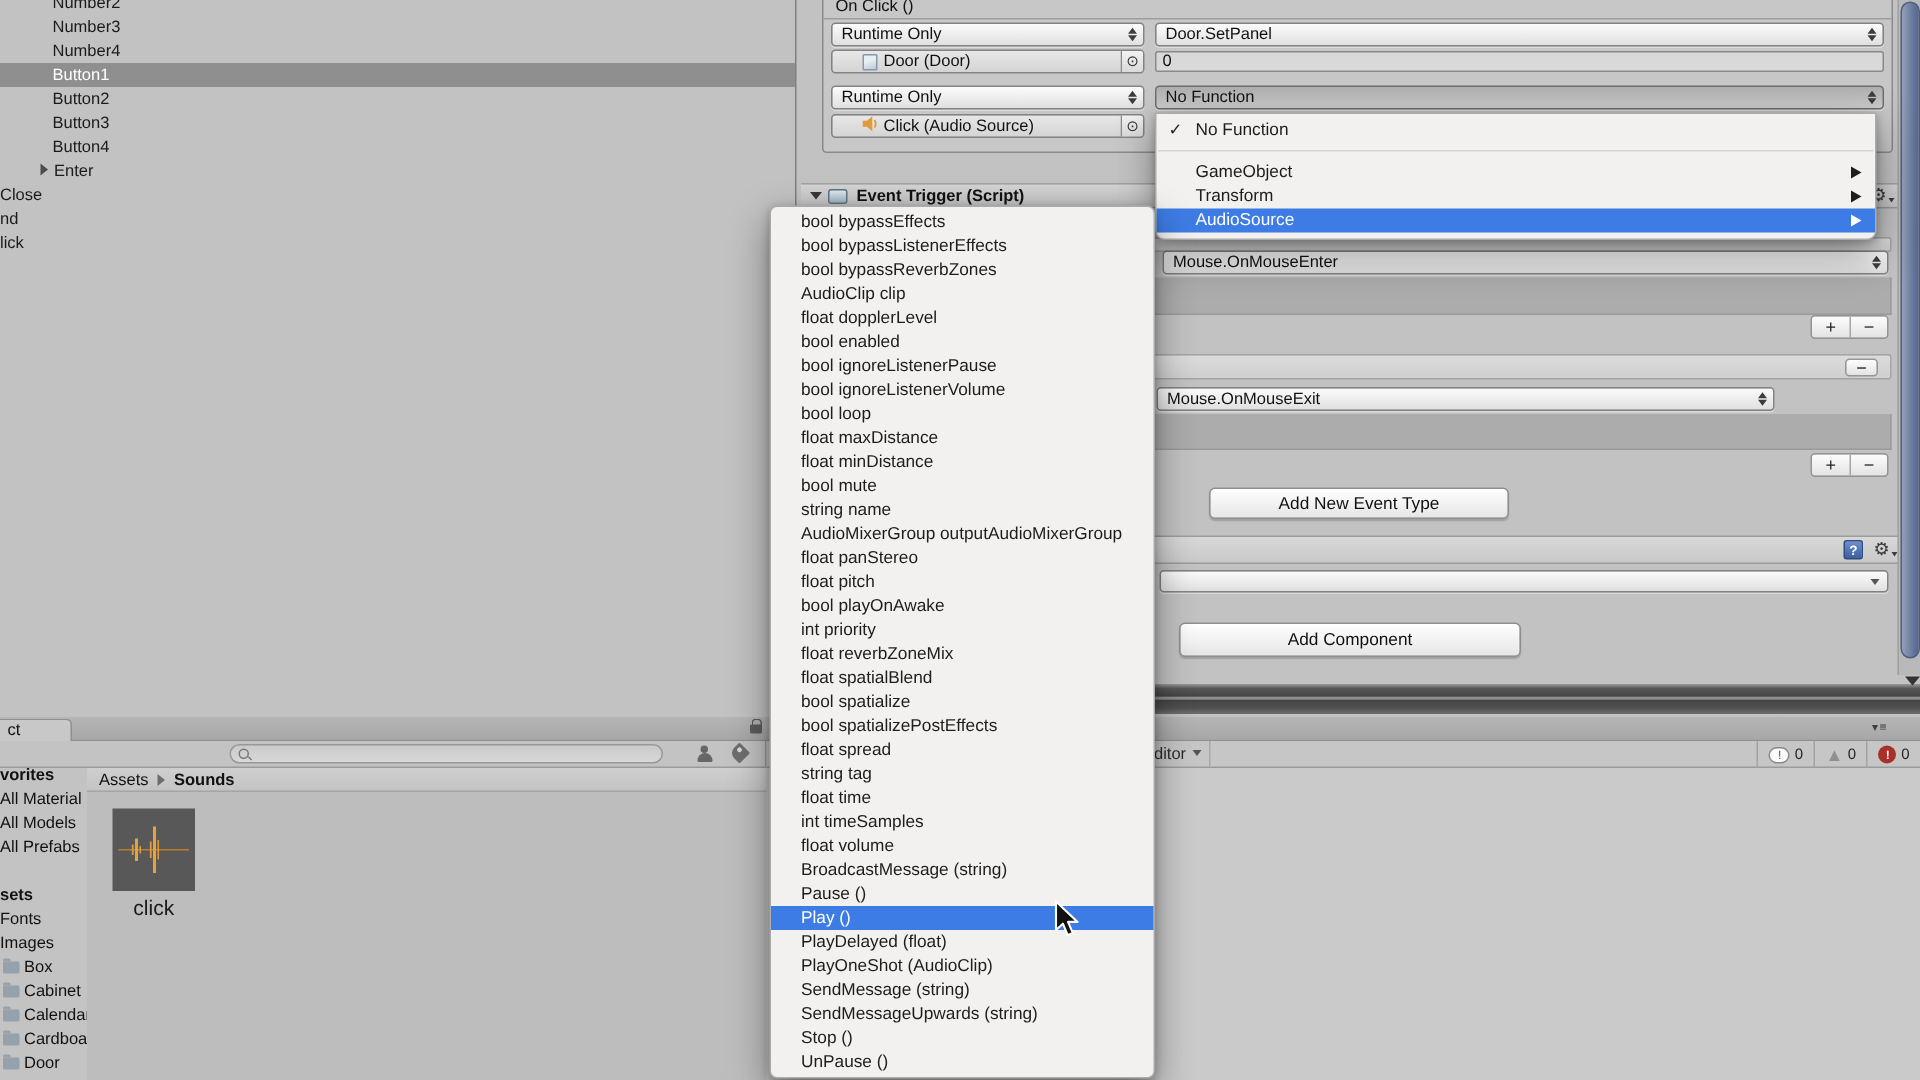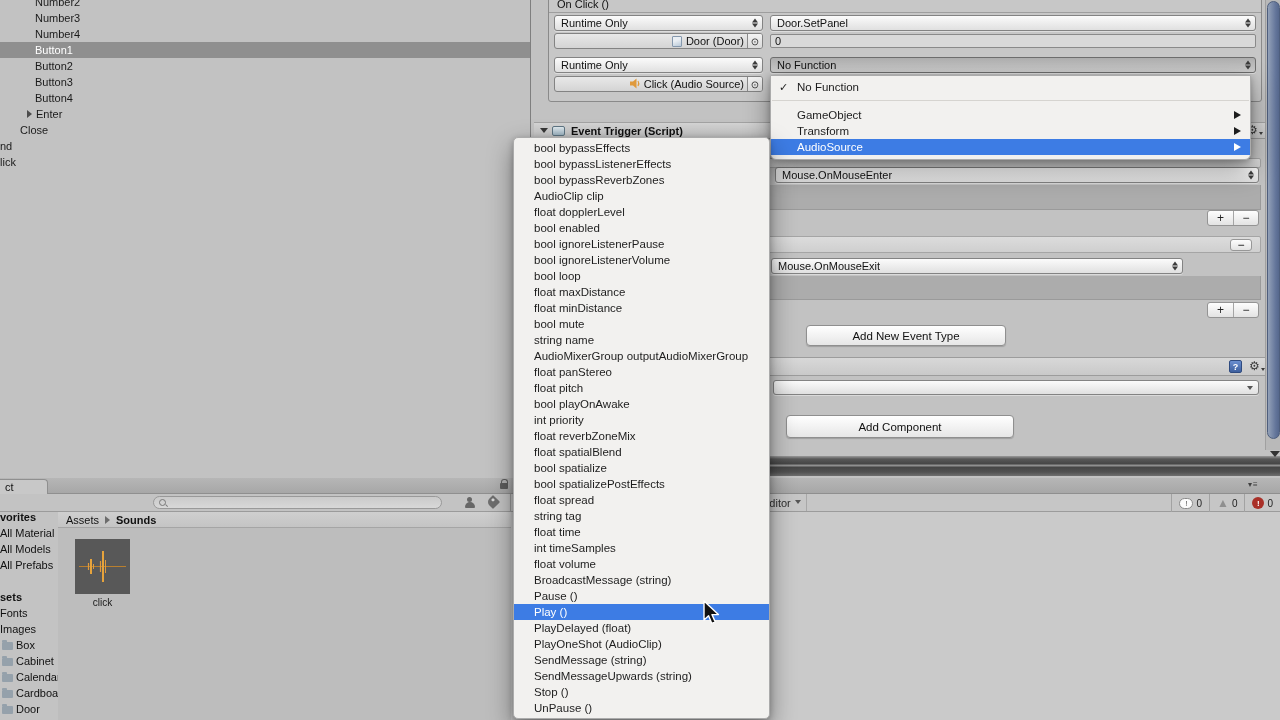--- a/index.html
+++ b/index.html
@@ -30,21 +30,21 @@
   .popup.dark { background:linear-gradient(180deg,#aeaeae,#cccccc); border-color:#6e6e6e; }
   .updown { position:absolute; right:4px; top:50%; transform:translateY(-50%); width:7px; height:9px; }
   .updown:before { content:""; position:absolute; left:1px; top:0; width:0; height:0;
     border-left:3px solid transparent; border-right:3px solid transparent; border-bottom:4px solid #3c3c3c; }
   .updown:after { content:""; position:absolute; left:1px; bottom:0; width:0; height:0;
     border-left:3px solid transparent; border-right:3px solid transparent; border-top:4px solid #3c3c3c; }
   .tiny-down { position:absolute; right:5px; top:50%; margin-top:-2px; width:0; height:0;
     border-left:3px solid transparent; border-right:3px solid transparent; border-top:4px solid #555; }
 
   .objfield { position:absolute; height:16px; border:1px solid #838383; border-radius:3px;
-    background:linear-gradient(180deg,#e8e8e8,#d4d4d4); display:flex; align-items:center; padding:0 18px 0 3px; font-size:11px;justify-content:flex-end; }
+    background:linear-gradient(180deg,#e8e8e8,#d4d4d4); display:flex; align-items:center; padding:0 18px 0 20px; font-size:11px; }
   .obj-pick { position:absolute; right:0; top:0; width:15px; height:14px; border-left:1px solid #8a8a8a;
     background:linear-gradient(180deg,#f2f2f2,#dadada); border-radius:0 2px 2px 0;
     display:flex; align-items:center; justify-content:center; font-size:10px; color:#333; }
   .icon-script { display:inline-block; width:10px; height:11px; margin-right:4px;
     background:linear-gradient(160deg,#e9eef3 40%,#b9c9d8); border:1px solid #8598ad; border-radius:1px; }
   .icon-audio { display:inline-block; margin-right:3px; }
 
   .numfield { position:absolute; height:14px; background:#d9d9d9; border:1px solid #8a8a8a; border-radius:2px;
     display:flex; align-items:center; padding:0 4px; font-size:11px; }
 
@@ -152,38 +152,38 @@
   .icon-folder { display:inline-block; width:11px; height:8px; background:#95a1ab; border-radius:1px;
     position:relative; margin:0 3px 0 2px; vertical-align:-1px; }
   .icon-folder:before { content:""; position:absolute; left:0; top:-2px; width:5px; height:2px; background:#95a1ab; border-radius:1px 1px 0 0; }
 
   .pcontent { position:absolute; left:58px; top:34px; width:453px; height:208px; background:#bdbdbd; }
   .breadcrumb { height:16px; background:linear-gradient(180deg,#cfcfcf,#c4c4c4); border-bottom:1px solid #a5a5a5;
     display:flex; align-items:center; padding-left:8px; gap:6px; }
   .bc-arrow { width:0; height:0; border-left:5px solid #6c6c6c; border-top:4px solid transparent; border-bottom:4px solid transparent; }
   .asset-tile { position:absolute; left:17px; top:27px; width:55px; text-align:center; }
   .thumb { width:55px; height:55px; background:#585858; }
-  .asset-label { margin-top:3px; font-size:10px; color:#1a1a1a; }
+  .asset-label { margin-top:3px; font-size:14px; color:#1a1a1a; }
 </style>
 </head>
 <body>
 
 <div class="screen">
 
   <div class="hierarchy">
     <div class="hlist">
         <div class="hrow" style="padding-left: 35px;"><span>Number2</span></div>
         <div class="hrow" style="padding-left: 35px;"><span>Number3</span></div>
         <div class="hrow" style="padding-left: 35px;"><span>Number4</span></div>
         <div class="hrow selected" style="padding-left: 35px;"><span>Button1</span></div>
         <div class="hrow" style="padding-left: 35px;"><span>Button2</span></div>
         <div class="hrow" style="padding-left: 35px;"><span>Button3</span></div>
         <div class="hrow" style="padding-left: 35px;"><span>Button4</span></div>
         <div class="hrow" style="padding-left: 37px;"><span class="tri-r"></span><span>Enter</span></div>
-        <div class="hrow" style="padding-left: 20px;"><span>Close</span></div>
+        <div class="hrow" style="padding-left: 0;"><span>Close</span></div>
         <div class="hrow" style="padding-left: 0px;"><span>nd</span></div>
         <div class="hrow" style="padding-left: 0px;"><span>lick</span></div>
       </div>
   </div>
 
   <div class="inspector">
 
     <div class="onclick-box">
       <div class="onclick-header">On Click ()</div>
 

